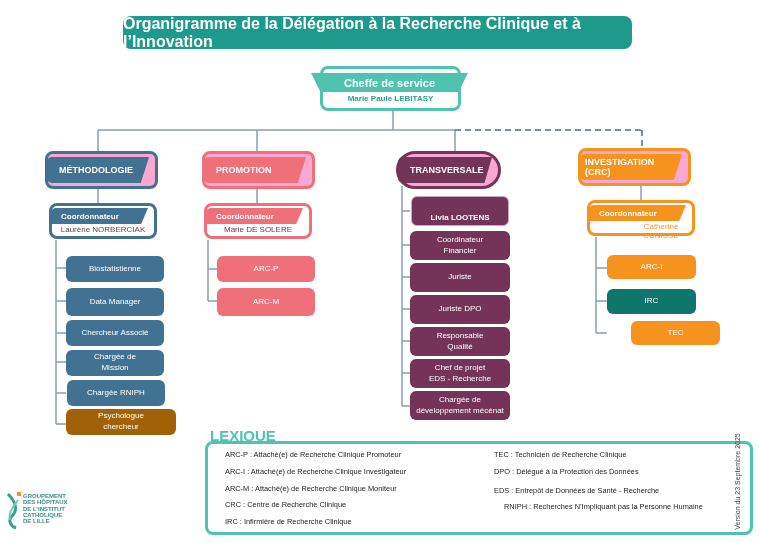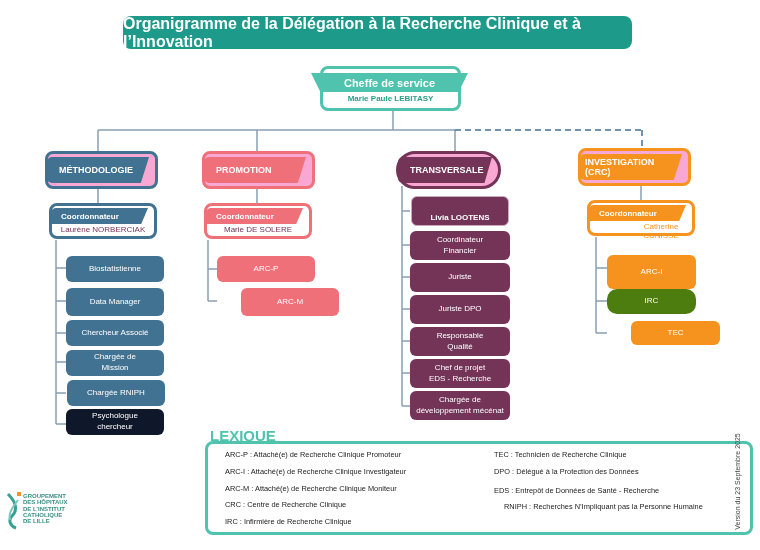--- a/index.html
+++ b/index.html
@@ -102,32 +102,32 @@
 <div class="abs coord" style="left:49px;top:203px;width:108px;border-color:#417292;">
   <div class="coord-band" style="background:#417292;">Coordonnateur</div>
   <div class="coord-name" style="color:#733458;">Laurène NORBERCIAK</div>
 </div>
 <div class="abs child" style="left:66px;top:256px;width:98px;height:26px;background:#417292;">Biostatistienne</div>
 <div class="abs child" style="left:66px;top:288px;width:98px;height:28px;background:#417292;">Data Manager</div>
 <div class="abs child" style="left:66px;top:320px;width:98px;height:26px;background:#417292;">Chercheur Associé</div>
 <div class="abs child" style="left:66px;top:350px;width:98px;height:26px;background:#417292;">Chargée de
 Mission</div>
 <div class="abs child" style="left:67px;top:380px;width:98px;height:26px;background:#417292;">Chargée RNIPH</div>
-<div class="abs child" style="left:66px;top:409px;width:98px;height:26px;background:#0f172a;">Psychologue
+<div class="abs child" style="left:66px;top:409px;width:110px;height:26px;background:#a16207;">Psychologue
 chercheur</div>
 
 <div class="abs dept" style="left:202px;top:151px;width:113px;border-color:#f0707a;">
   <div class="dept-band" style="background:#f0707a;">PROMOTION</div>
 </div>
 <div class="abs coord" style="left:204px;top:203px;width:108px;border-color:#f0707a;">
   <div class="coord-band" style="background:#f0707a;">Coordonnateur</div>
   <div class="coord-name" style="color:#733458;">Marie DE SOLERE</div>
 </div>
 <div class="abs child" style="left:217px;top:256px;width:98px;height:26px;background:#f0707a;">ARC-P</div>
-<div class="abs child" style="left:217px;top:288px;width:98px;height:28px;background:#f0707a;margin-left:24px;">ARC-M</div>
+<div class="abs child" style="left:217px;top:288px;width:98px;height:28px;background:#f0707a;">ARC-M</div>
 
 <div class="abs dept" style="left:396px;top:151px;width:105px;border-color:#733458;border-radius:19px;">
   <div class="dept-band" style="background:#733458;">TRANSVERSALE</div>
 </div>
 <div class="abs child" style="left:411px;top:196px;width:98px;height:30px;background:#733458;border:1px solid #c9a9ba;box-shadow:inset 0 0 0 1px #733458;display:block;padding-top:5px;">
   <div style="font-weight:bold;">Livia LOOTENS</div>
   <div>Assistante de direction</div>
 </div>
 <div class="abs child" style="left:410px;top:231px;width:100px;height:29px;background:#733458;">Coordinateur
 Financier</div>
@@ -140,22 +140,22 @@
 <div class="abs child" style="left:410px;top:391px;width:100px;height:29px;background:#733458;">Chargée de
 développement mécénat</div>
 
 <div class="abs dept" style="left:578px;top:148px;width:113px;border-color:#f6931f;">
   <div class="dept-band" style="background:#f6931f;padding-left:5px;">INVESTIGATION  (CRC)</div>
 </div>
 <div class="abs coord" style="left:587px;top:200px;width:108px;border-color:#f6931f;">
   <div class="coord-band" style="background:#f6931f;">Coordonnateur</div>
   <div class="coord-name" style="color:#f6931f;padding-left:40px;">Catherine CUNISSE</div>
 </div>
-<div class="abs child" style="left:607px;top:255px;width:89px;height:34px;background:#f6931f;">ARC-I</div>
-<div class="abs child" style="left:607px;top:289px;width:89px;height:25px;background:#4d7c0f;border-radius:10px;">IRC</div>
+<div class="abs child" style="left:607px;top:255px;width:89px;height:24px;background:#f6931f;">ARC-I</div>
+<div class="abs child" style="left:607px;top:289px;width:89px;height:25px;background:#0f766e;">IRC</div>
 <div class="abs child" style="left:607px;top:321px;width:89px;height:24px;background:#f6931f;margin-left:24px;">TEC</div>
 
 <div class="abs lexique-title">LEXIQUE</div>
 <div class="abs lexique-box"></div>
 <div class="abs lex" style="left:225px;top:450px;">ARC-P : Attaché(e) de Recherche Clinique Promoteur</div>
 <div class="abs lex" style="left:225px;top:467px;">ARC-I : Attaché(e) de Recherche Clinique Investigateur</div>
 <div class="abs lex" style="left:225px;top:484px;">ARC-M : Attaché(e) de Recherche Clinique Moniteur</div>
 <div class="abs lex" style="left:225px;top:500px;">CRC :  Centre de Recherche Clinique</div>
 <div class="abs lex" style="left:225px;top:517px;">IRC : Infirmière de Recherche Clinique</div>
 <div class="abs lex" style="left:494px;top:450px;">TEC : Technicien de Recherche Clinique</div>

